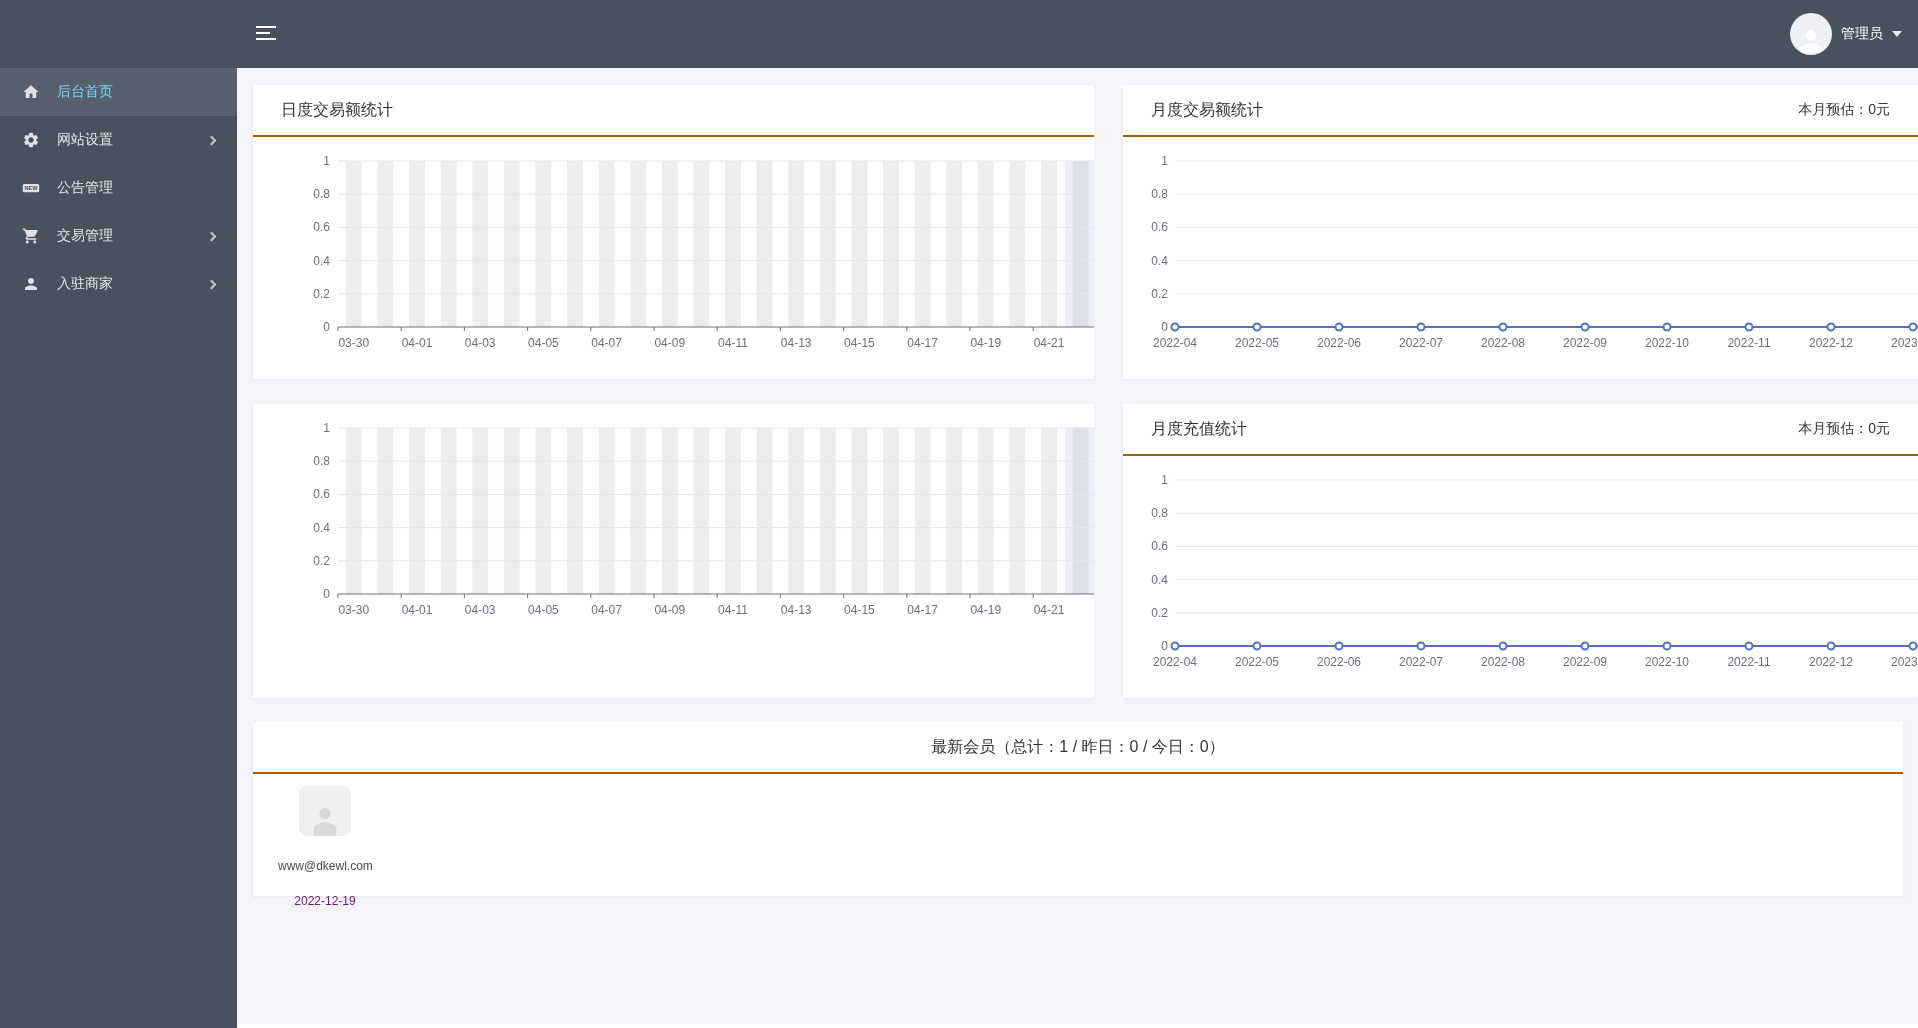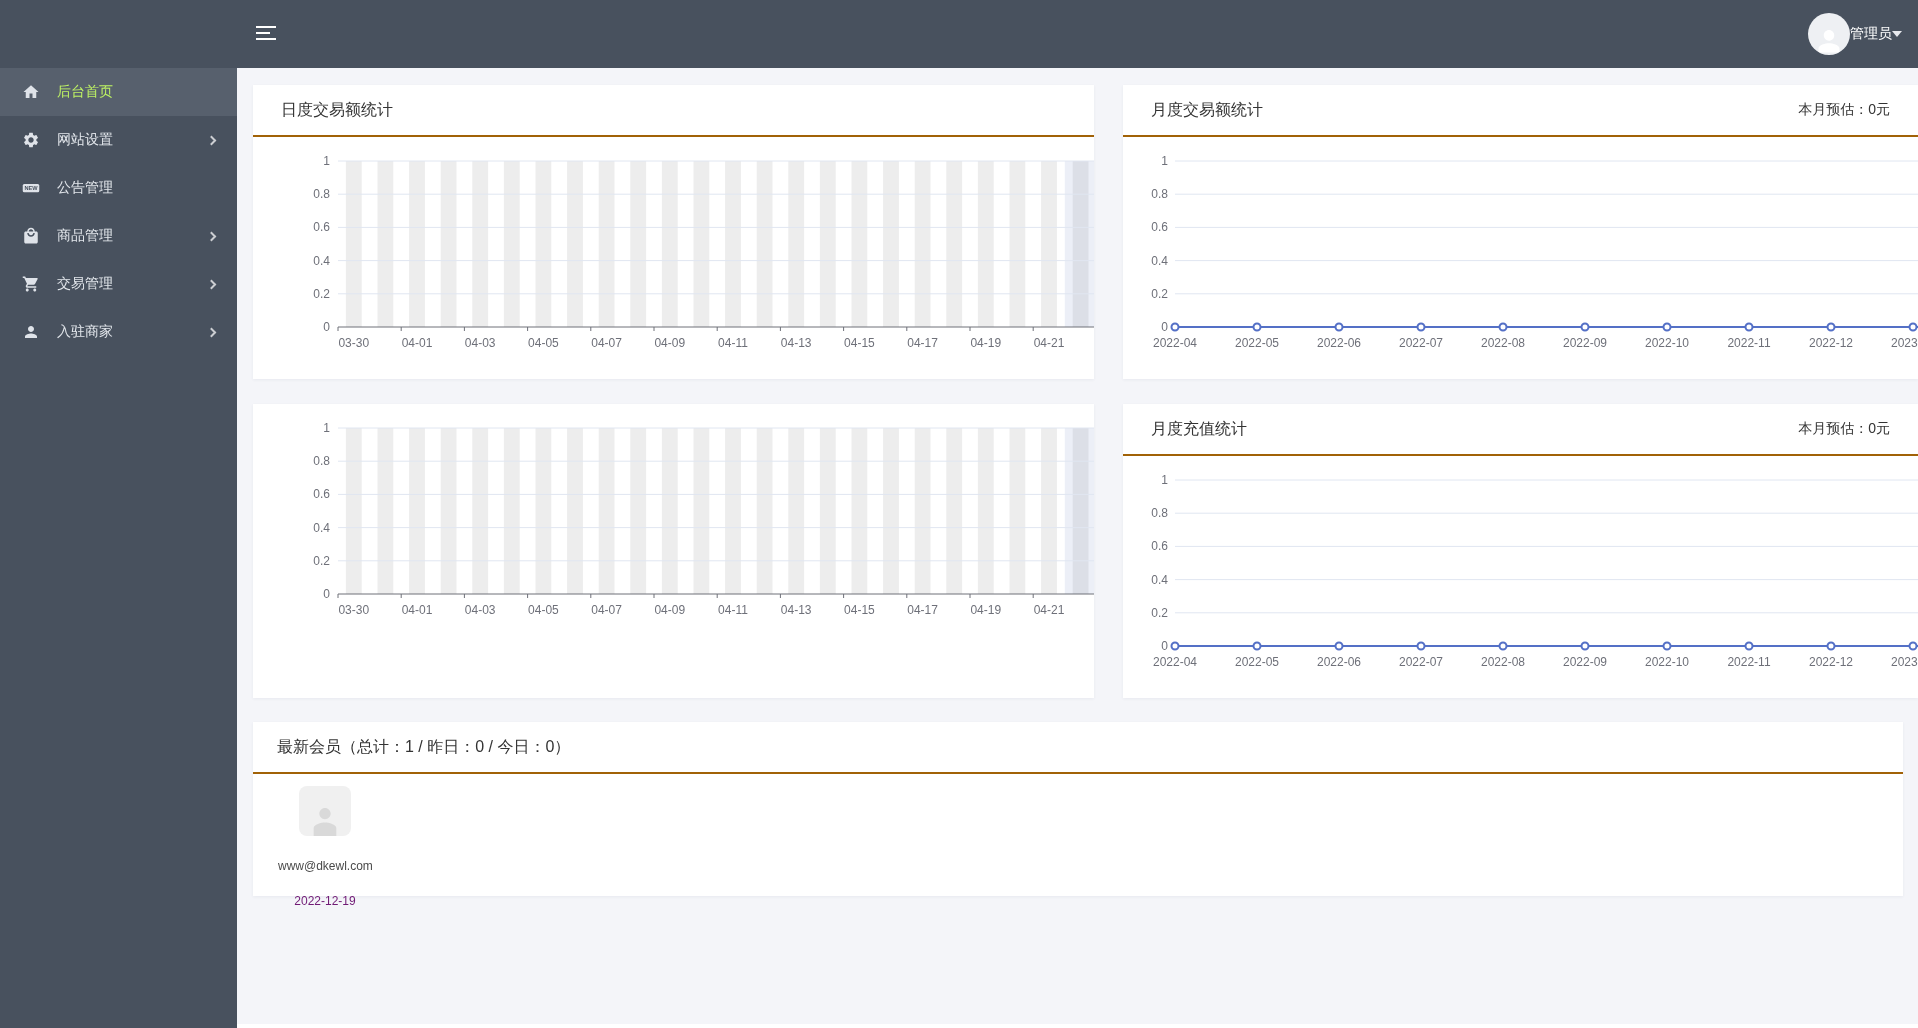--- a/index.html
+++ b/index.html
@@ -13,46 +13,46 @@
   }
   
   .topbar { position:absolute; left:0; top:0; width:1918px; height:68px; background:#48515e; z-index:5; }
   .logo-block { position:absolute; left:0; top:0; width:237px; height:68px; background:#fff; display:flex; align-items:center; padding-left:34px; }
   .brand-text { margin-left:8px; }
   .brand-title { font-size:27px; font-weight:bold; color:#423c3b; letter-spacing:2px; line-height:30px; }
   .brand-sub { font-size:9px; color:#9b9b9b; letter-spacing:4px; margin-top:1px; }
   .hamburger { position:absolute; left:256px; top:26px; width:22px; height:16px; cursor:pointer; }
   .hamburger span { display:block; height:2px; background:#fff; margin-bottom:4px; width:20px; }
   .hamburger span:nth-child(2) { width:14px; }
-  .user-area { position:absolute; right:10px; top:0; height:68px; display:flex; align-items:center; cursor:pointer; padding:0 6px; }
+  .user-area { position:absolute; right:10px; top:0; height:68px; display:flex; align-items:center; gap:9px; cursor:pointer; padding:0 6px; }
   .avatar-circle { width:42px; height:42px; border-radius:50%; background:#eef0f3; overflow:hidden; display:flex; justify-content:center; align-items:flex-end; }
   .user-name { color:#fff; font-size:14px; }
   .caret-down { width:0; height:0; border-left:5px solid transparent; border-right:5px solid transparent; border-top:6px solid #e8eaee; }
   
   .sidebar { position:absolute; left:0; top:68px; width:237px; height:960px; background:#48515e; z-index:4; }
   .side-item { height:48px; display:flex; align-items:center; padding:0 22px; color:#e3e7ec; font-size:14px; cursor:pointer; }
-  .side-item.active { background:#57606d; color:#bef264; }
+  .side-item.active { background:#57606d; color:#7dd3fc; }
   .s-icon { width:18px; height:18px; margin-right:17px; display:flex; align-items:center; justify-content:center; color:#dfe3e9; }
   .s-icon svg { display:block; }
   .s-label { flex:0 0 auto; }
   .chev { width:7px; height:7px; border-top:2px solid rgba(255,255,255,.72); border-right:2px solid rgba(255,255,255,.72); transform:rotate(45deg); margin-left:auto; }
   
   .card { position:absolute; background:#fff; box-shadow:0 1px 3px rgba(40,50,80,.06); }
   .c1 { left:253px; top:85px;  width:841px; height:294px; }
   .c2 { left:1123px; top:85px; width:795px; height:294px; }
   .c3 { left:253px; top:404px; width:841px; height:294px; }
   .c4 { left:1123px; top:404px; width:795px; height:294px; }
   .c5 { left:253px; top:722px; width:1650px; height:174px; }
   .card-head { height:52px; display:flex; align-items:center; justify-content:space-between; padding:0 28px; border-bottom:2px solid #a16207; }
   .card-title { font-size:16px; color:#333; }
   .estimate { font-size:14px; color:#333; }
   .chart { height:241px; overflow:hidden; }
   .chart svg { display:block; }
   
-  .c5 .card-head { padding:0 24px; }
+  .c5 .card-head { padding:0 24px;justify-content:center; }
   .members-body { padding:12px 0 0 24px; display:flex; }
   .member-cell { width:96px; display:flex; flex-direction:column; align-items:center; cursor:pointer; }
   .m-avatar { width:52px; height:50px; border-radius:8px; background:#f0f0f0; overflow:hidden; display:flex; justify-content:center; align-items:flex-end; }
   .m-email { margin-top:23px; font-size:12px; color:#4a4a4a; white-space:nowrap; overflow:hidden; width:94px; text-align:center; }
   .m-date { margin-top:21px; font-size:12px; color:#701a75; text-align:center; }
   
   .hstrip { position:absolute; left:0; bottom:0; width:1918px; height:4px; background:#ffffff; }
 </style>
 </head>
 <body>
@@ -106,29 +106,20 @@
       <span class="chev"></span>
     </div>
     <div class="side-item">
       <span class="s-icon">
         <svg width="19" height="18" viewBox="0 0 24 24">
           <rect x="1" y="6.5" width="22" height="11" rx="2" fill="currentColor"></rect>
           <text x="12" y="15" text-anchor="middle" font-size="7.5" font-weight="bold" fill="#48515e">NEW</text>
         </svg>
       </span>
       <span class="s-label">公告管理</span>
-    </div>
-    <div class="side-item">
-      <span class="s-icon">
-        <svg width="18" height="18" viewBox="0 0 24 24" fill="currentColor">
-          <path d="M19 6h-2c0-2.76-2.24-5-5-5S7 3.24 7 6H5c-1.1 0-2 .9-2 2v12c0 1.1.9 2 2 2h14c1.1 0 2-.9 2-2V8c0-1.1-.9-2-2-2zm-7-3c1.66 0 3 1.34 3 3H9c0-1.66 1.34-3 3-3zm0 10c-2.76 0-5-2.24-5-5h2c0 1.66 1.34 3 3 3s3-1.34 3-3h2c0 2.76-2.24 5-5 5z"></path>
-        </svg>
-      </span>
-      <span class="s-label">商品管理</span>
-      <span class="chev"></span>
     </div>
     <div class="side-item">
       <span class="s-icon">
         <svg width="18" height="18" viewBox="0 0 24 24" fill="currentColor">
           <path d="M7 18c-1.1 0-1.99.9-1.99 2S5.9 22 7 22s2-.9 2-2-.9-2-2-2zM1 2v2h2l3.6 7.59-1.35 2.45c-.16.28-.25.61-.25.96 0 1.1.9 2 2 2h12v-2H7.42c-.14 0-.25-.11-.25-.25l.03-.12.9-1.63h7.45c.75 0 1.41-.41 1.75-1.03l3.58-6.49c.08-.14.12-.31.12-.48 0-.55-.45-1-1-1H5.21l-.94-2H1zm16 16c-1.1 0-1.99.9-1.99 2s.89 2 1.99 2 2-.9 2-2-.9-2-2-2z"></path>
         </svg>
       </span>
       <span class="s-label">交易管理</span>
       <span class="chev"></span>
     </div>

